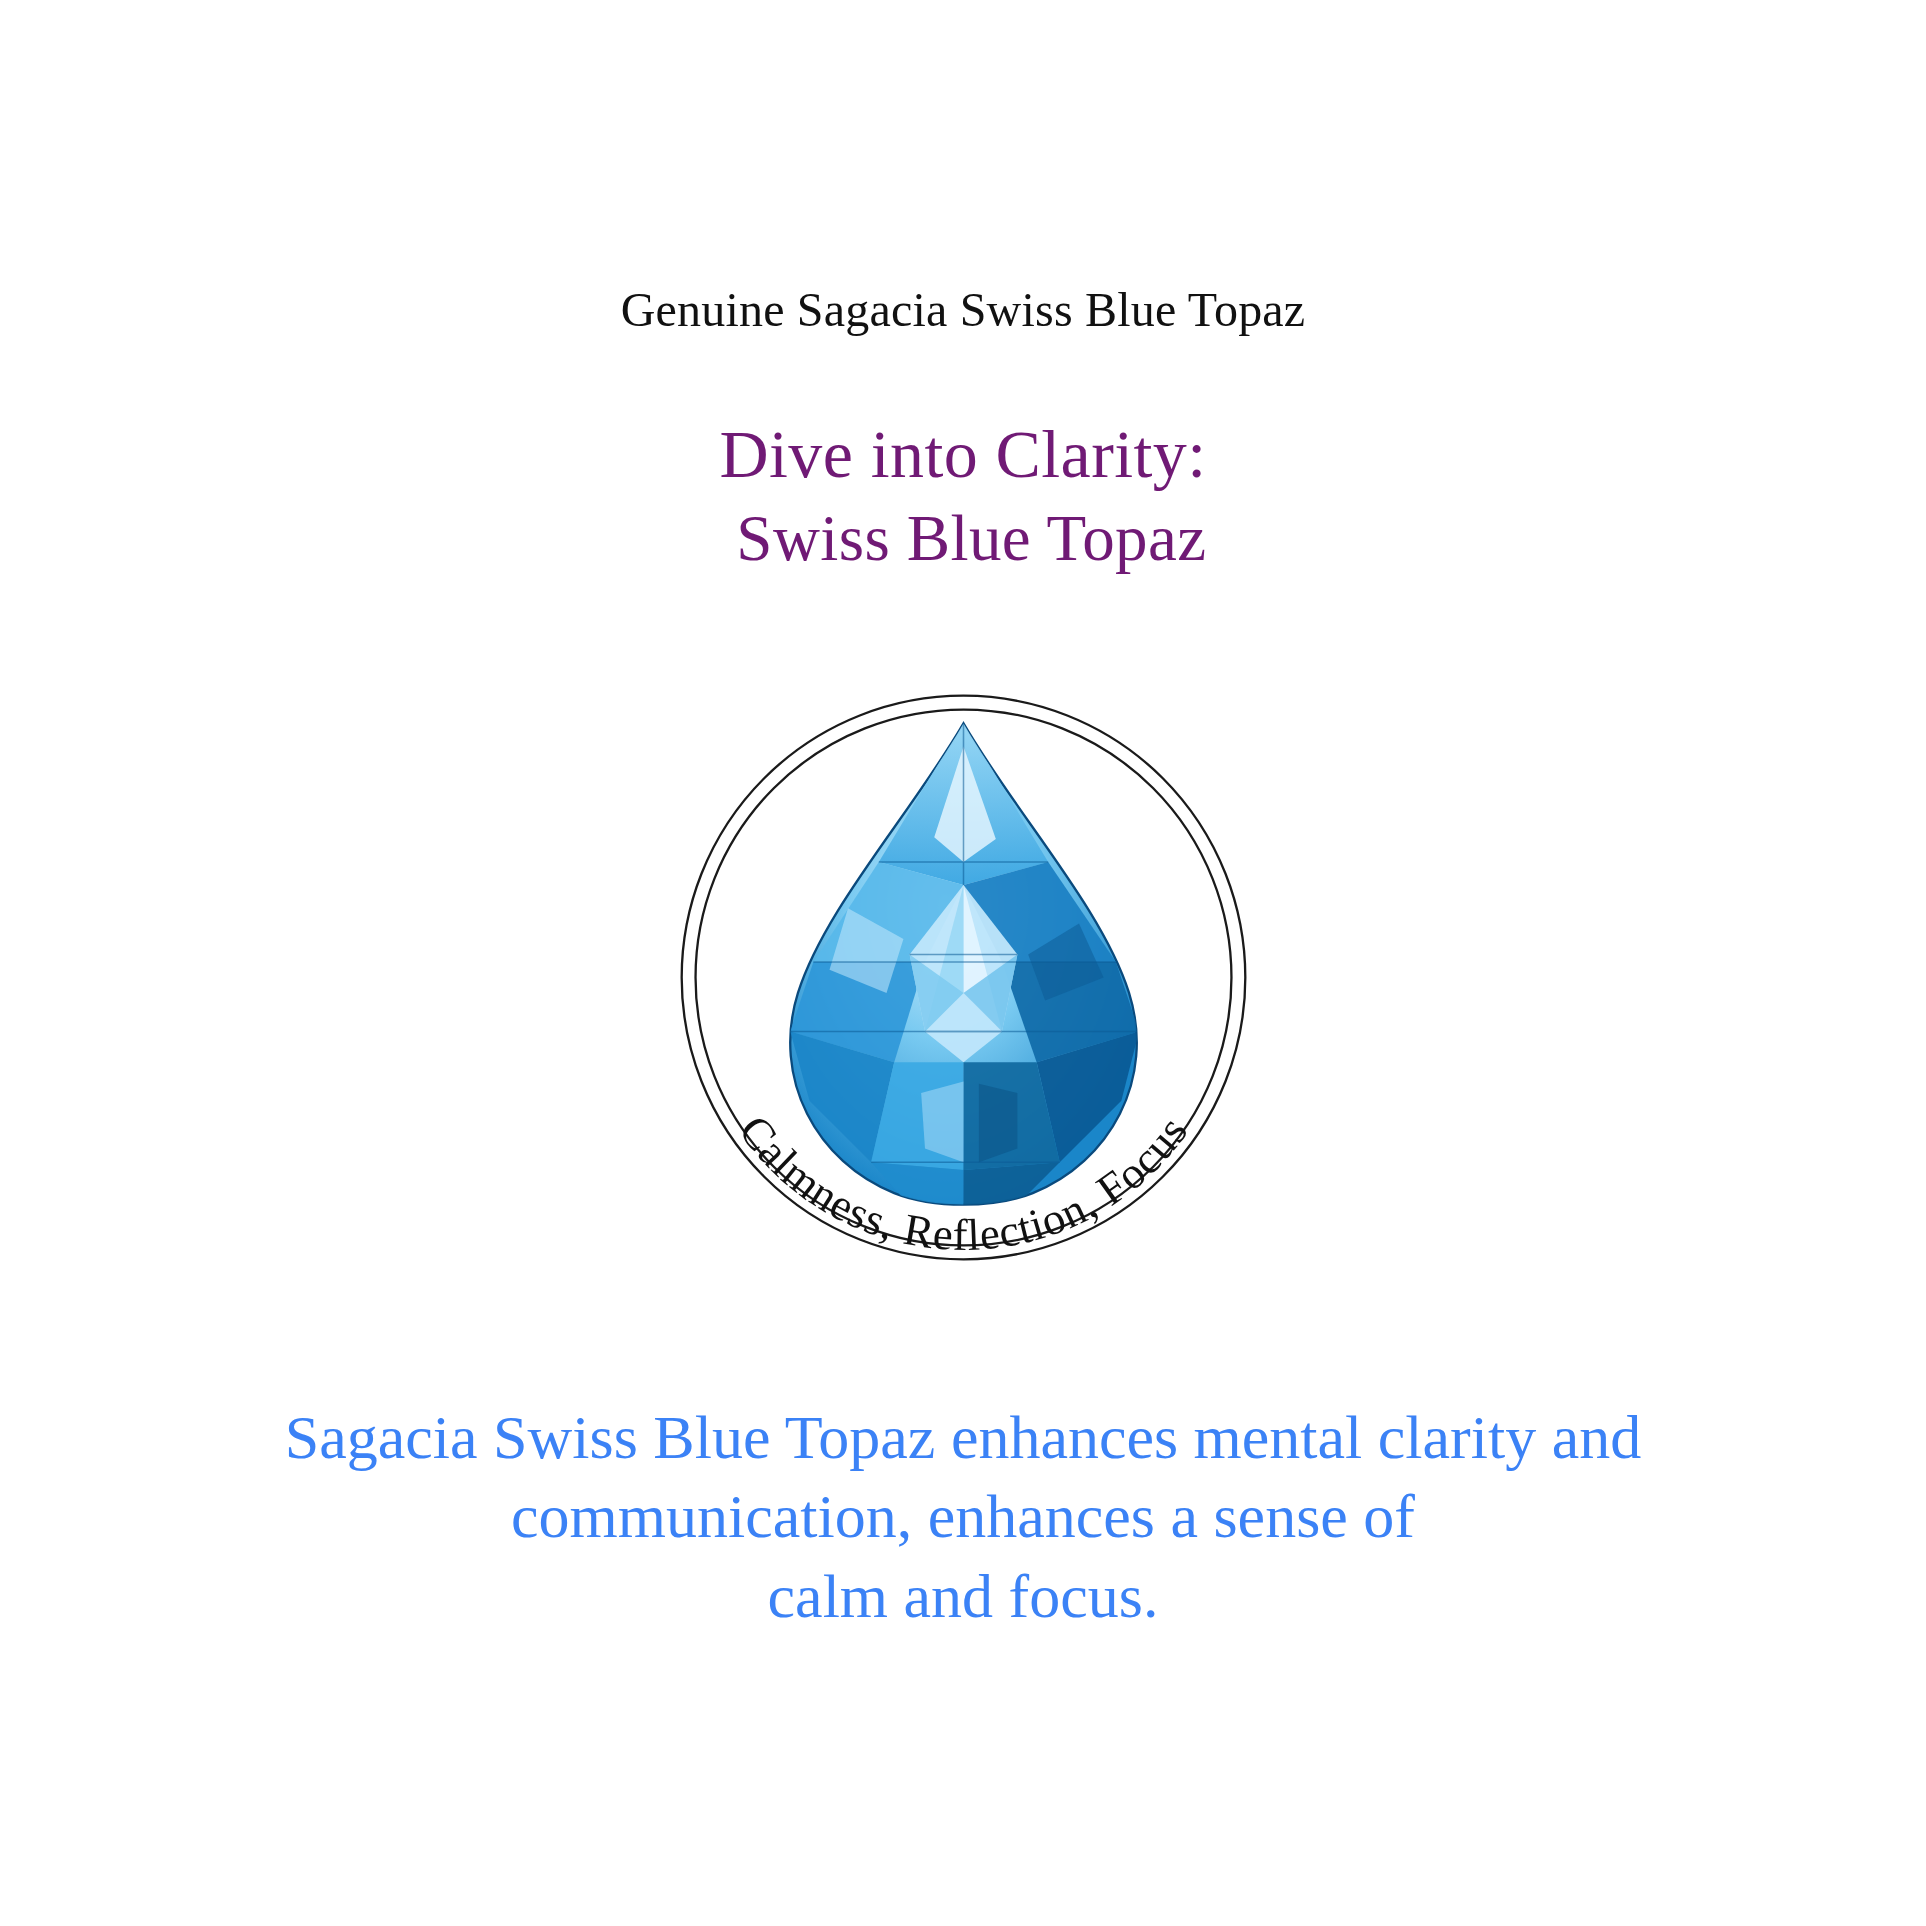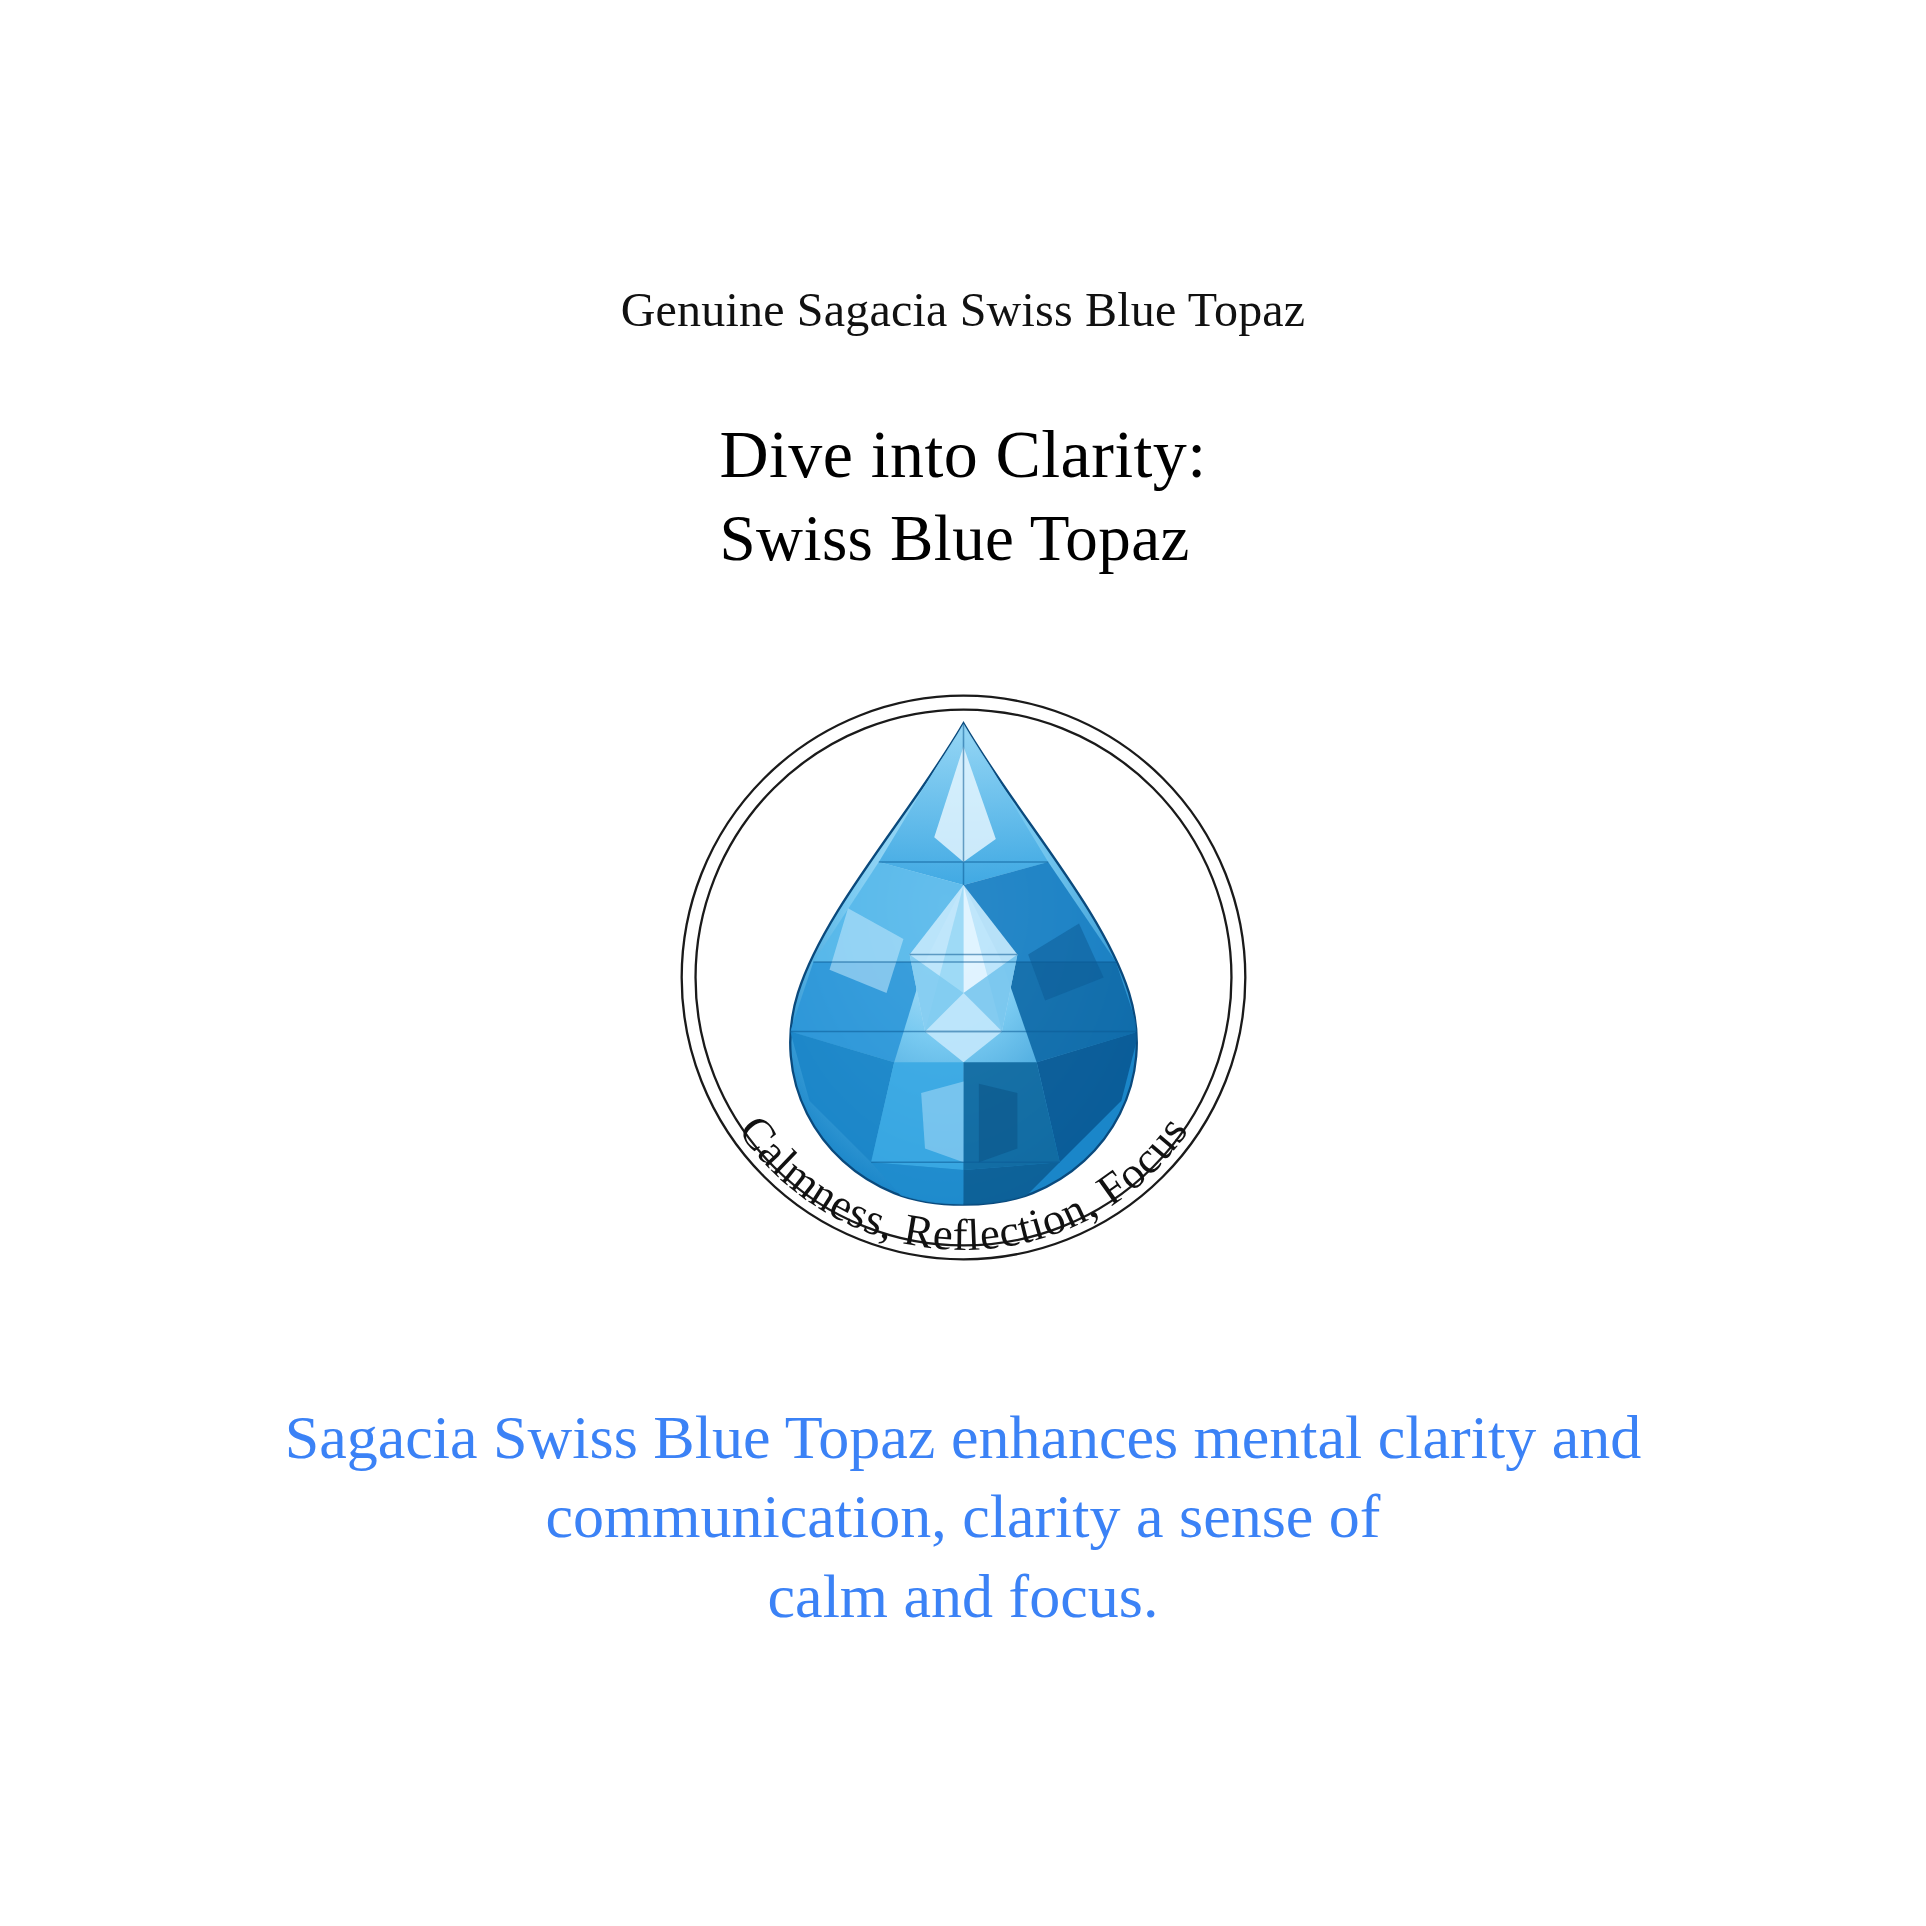--- a/index.html
+++ b/index.html
@@ -29,23 +29,23 @@
     font-size: 48px;
     line-height: 1.1;
     letter-spacing: 0.2px;
     font-family: "Liberation Serif", serif;
     color: #111111;
     text-align: center;
   }
 
   .headline {
     margin-top: 77px;
-    text-align: left;
+    text-align: right;
     font-family: "Liberation Serif", serif;
-    color: #000000;
+    color: #701a75;
   }
   .headline .line1 {
     font-size: 68px;
     line-height: 1.18;
     letter-spacing: 0.4px;
   }
   .headline .line2 {
     font-size: 65px;
     line-height: 1.18;
     letter-spacing: 0.4px;
@@ -173,18 +173,18 @@
       </g>
 
       <text font-family="Liberation Serif, serif" font-size="58" fill="#111111" letter-spacing="1">
         <textPath href="#arcPath" startOffset="50%" text-anchor="middle">Calmness, Reflection, Focus</textPath>
       </text>
     </svg>
   </div>
 
   <div class="description">
     <span class="dline">Sagacia Swiss Blue Topaz enhances mental clarity and</span>
-    <span class="dline">communication, clarity a sense of</span>
+    <span class="dline">communication, enhances a sense of</span>
     <span class="dline">calm and focus.</span>
   </div>
 
 </div>
 
 
 </body></html>

